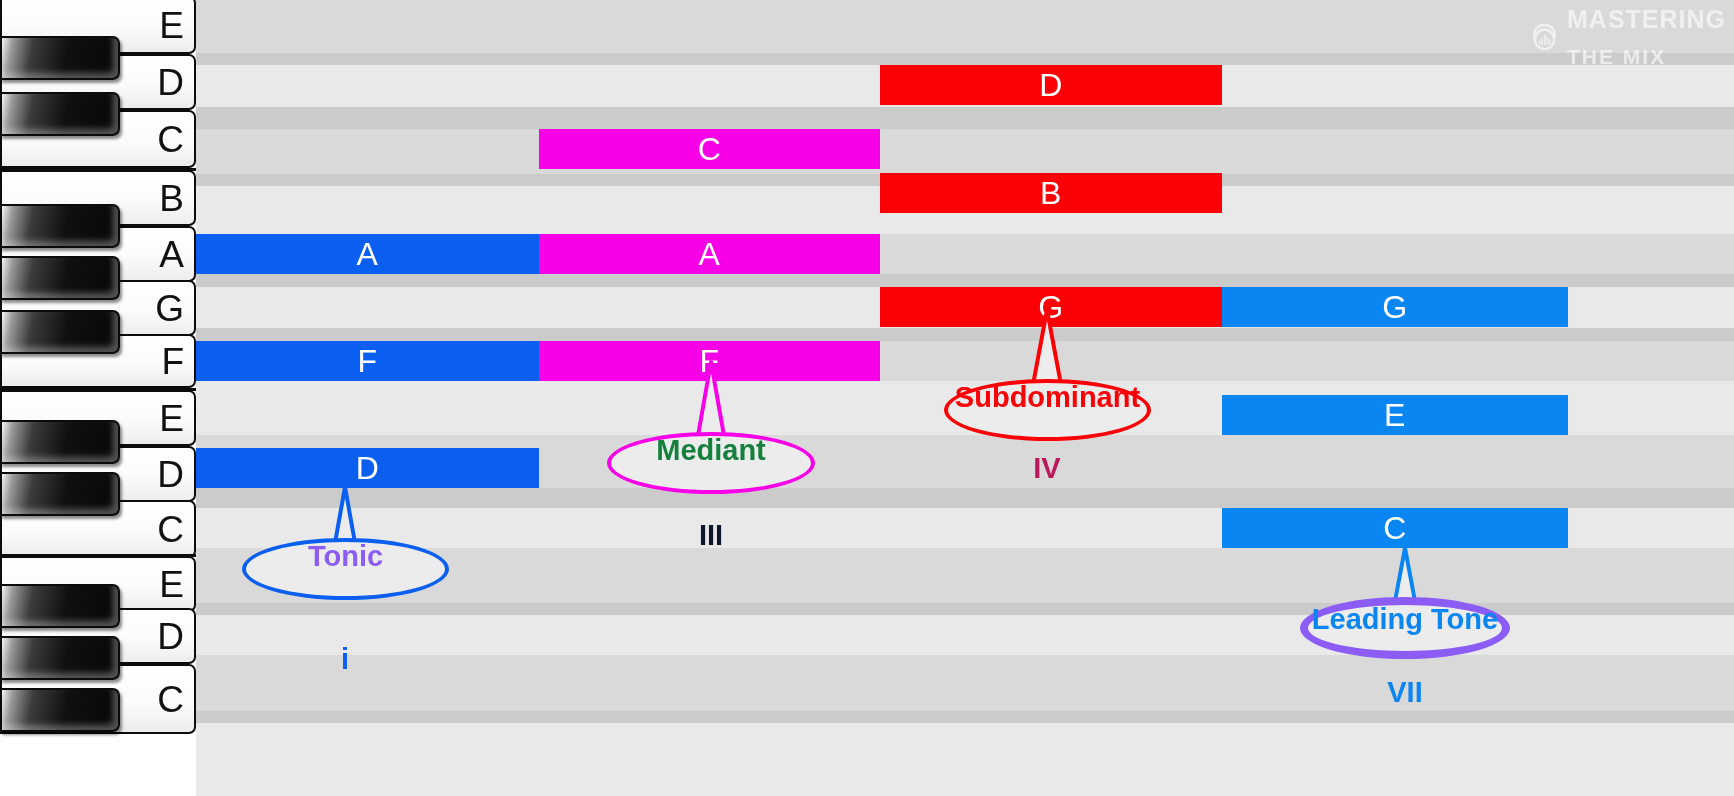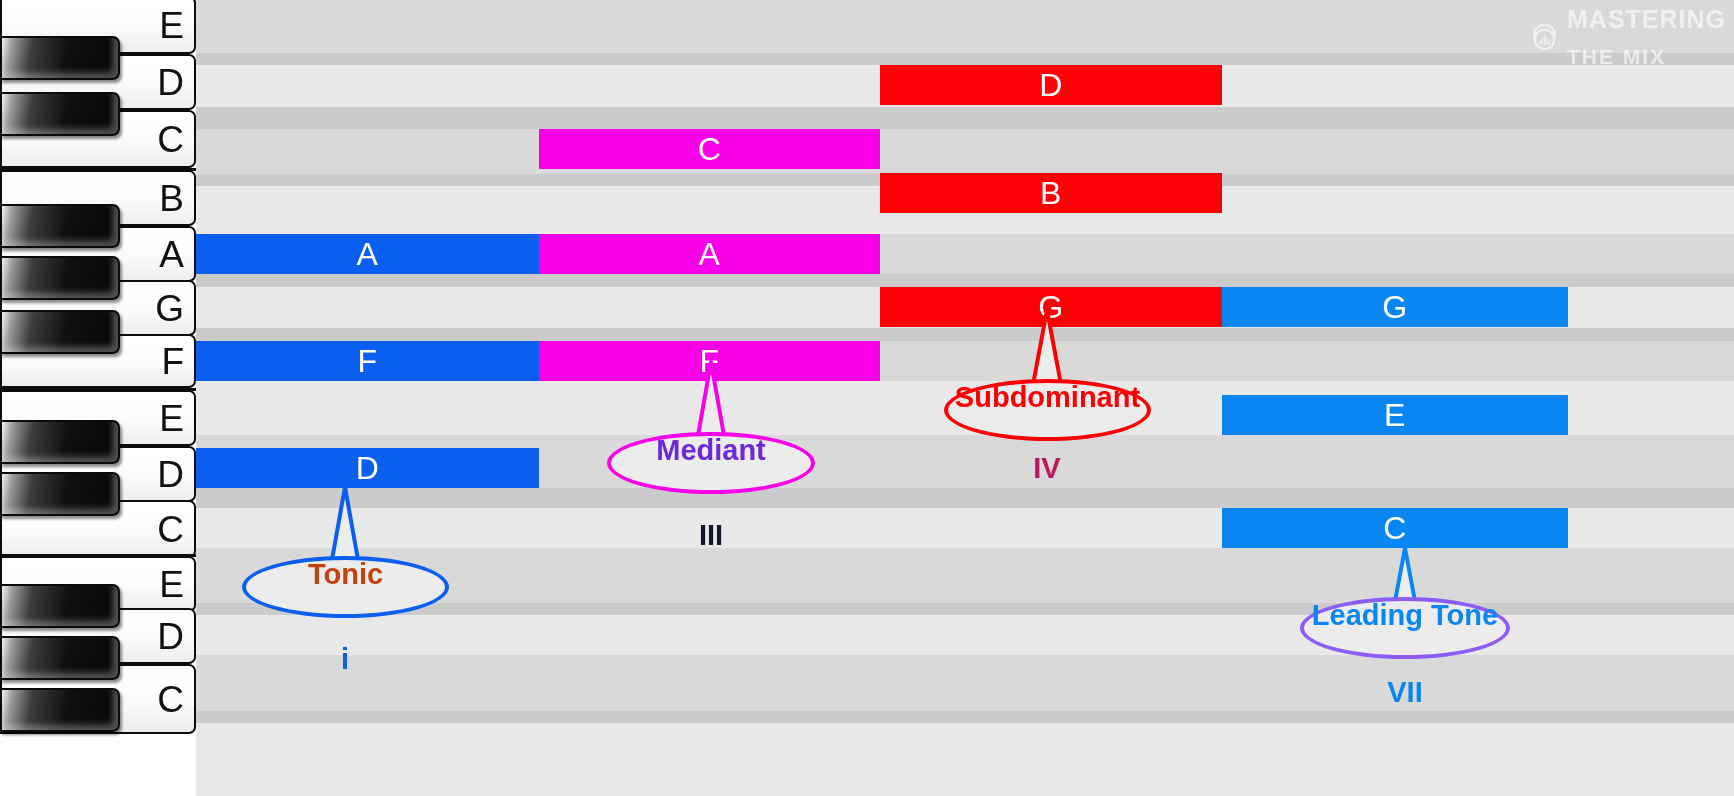--- a/index.html
+++ b/index.html
@@ -207,51 +207,51 @@
       <div class="bkey" style="top: 636px;"></div>
       <div class="bkey" style="top: 688px;"></div>
     </div>
 
   <div id="callouts-layer">
 
     <div class="callout">
       <svg class="tail" style="left:242px;top:487px;width:210px;height:102px;">
         <path d="M103 0 L88 84 L118 84 Z" fill="#ececec" stroke="#0a5ff0" stroke-width="4" stroke-linejoin="round"></path>
       </svg>
-      <div class="bubble" style="left:242px;top:556px;width:207px;height:62px;border:4px solid #0a5ff0;color:#c2410c;">
+      <div class="bubble" style="left:242px;top:538px;width:207px;height:62px;border:4px solid #0a5ff0;color:#8b5cf6;">
         <span>Tonic</span>
       </div>
       <div class="numeral" style="left:295px;top:645px;width:100px;color:#0a5ff0;">i</div>
     </div>
 
     <div class="callout">
       <svg class="tail" style="left:607px;top:362px;width:210px;height:105px;">
         <path d="M104 0 L89 85 L119 85 Z" fill="#ececec" stroke="#f700e8" stroke-width="4" stroke-linejoin="round"></path>
       </svg>
-      <div class="bubble" style="left:607px;top:432px;width:208px;height:62px;border:4px solid #f700e8;color:#6d28d9;">
+      <div class="bubble" style="left:607px;top:432px;width:208px;height:62px;border:4px solid #f700e8;color:#15803d;">
         <span>Mediant</span>
       </div>
       <div class="numeral" style="left:661px;top:521px;width:100px;color:#0f172a;">III</div>
     </div>
 
     <div class="callout">
       <svg class="tail" style="left:944px;top:310px;width:210px;height:100px;">
         <path d="M103 0 L88 80 L118 80 Z" fill="#ececec" stroke="#fb0005" stroke-width="4" stroke-linejoin="round"></path>
       </svg>
       <div class="bubble" style="left:944px;top:379px;width:207px;height:62px;border:4px solid #fb0005;color:#fb0005;">
         <span>Subdominant</span>
       </div>
       <div class="numeral" style="left:997px;top:454px;width:100px;color:#be185d;">IV</div>
     </div>
 
     <div class="callout">
       <svg class="tail" style="left:1300px;top:548px;width:215px;height:100px;">
         <path d="M105 0 L90 80 L120 80 Z" fill="#ececec" stroke="#0a86f2" stroke-width="4" stroke-linejoin="round"></path>
       </svg>
-      <div class="bubble" style="left:1300px;top:597px;width:210px;height:62px;border:4px solid #8b5cf6;color:#0a86f2;">
+      <div class="bubble" style="left:1300px;top:597px;width:210px;height:62px;border:8px solid #8b5cf6;color:#0a86f2;">
         <span>Leading Tone</span>
       </div>
       <div class="numeral" style="left:1355px;top:678px;width:100px;color:#0a86f2;">VII</div>
     </div>
 
   </div>
 
   <div id="logo">
     <svg width="60" height="58" viewBox="0 0 60 58">
       <path d="M30 4 C17 4 9 13 9 24 L9 31" fill="none" stroke="#ffffff" stroke-width="5"></path>

